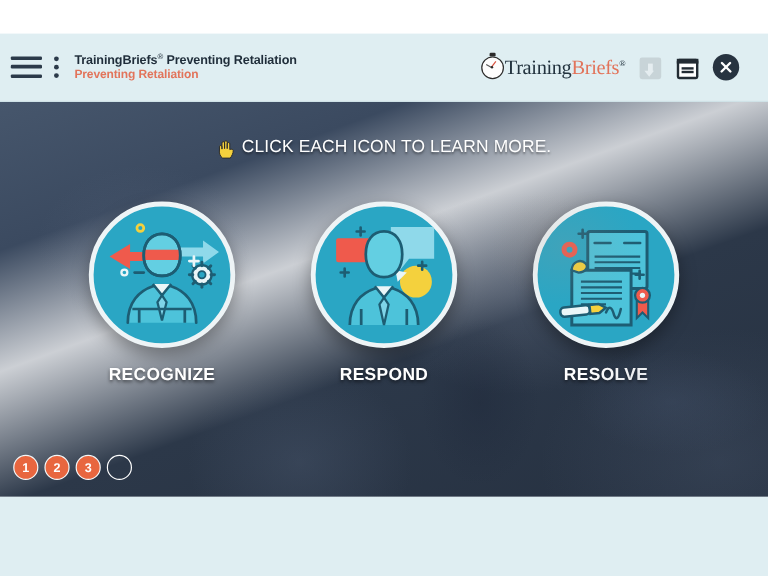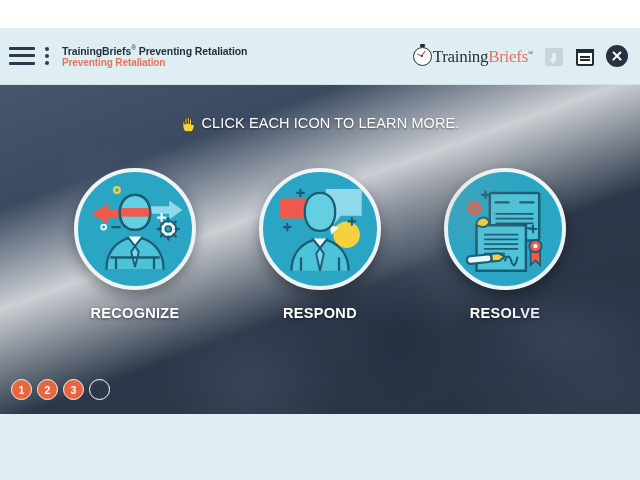--- a/index.html
+++ b/index.html
@@ -81,21 +81,21 @@
     color: #e2745b;
     white-space: nowrap;
     letter-spacing: -0.1px;
   }
 
   .header-right {
     margin-left: auto;
     display: flex;
     align-items: center;
     gap: 11px;
-    padding-right: 12px;
+    padding-right: 24px;
   }
 
   
   .brand {
     display: flex;
     align-items: center;
     gap: 1px;
   }
   .brand-clock {
     width: 19px; height: 19px;

